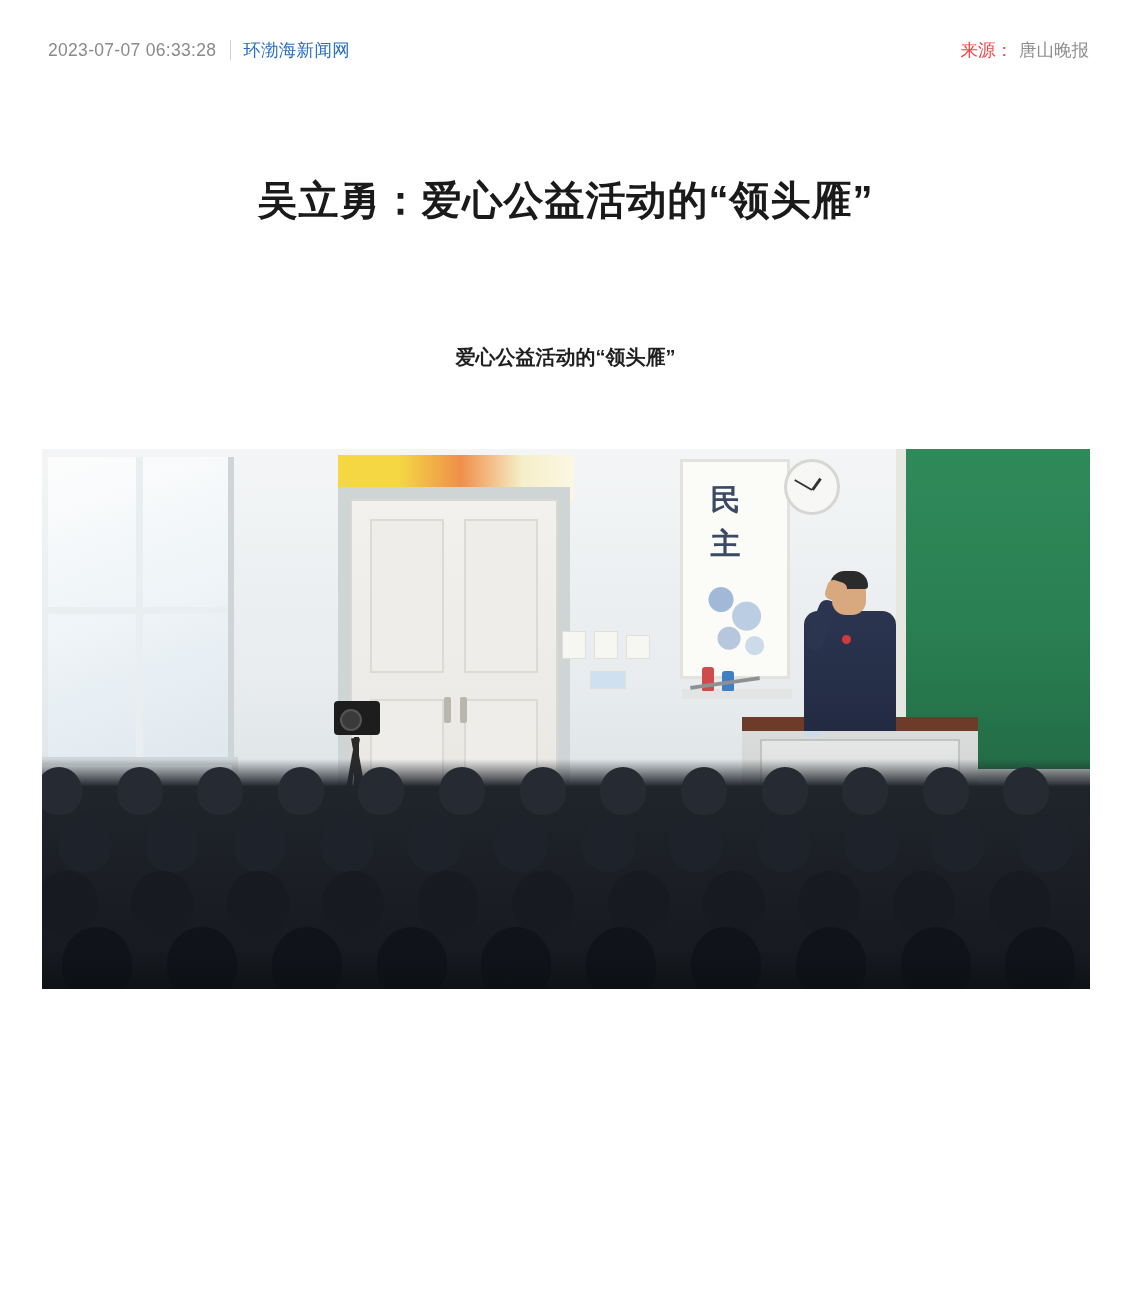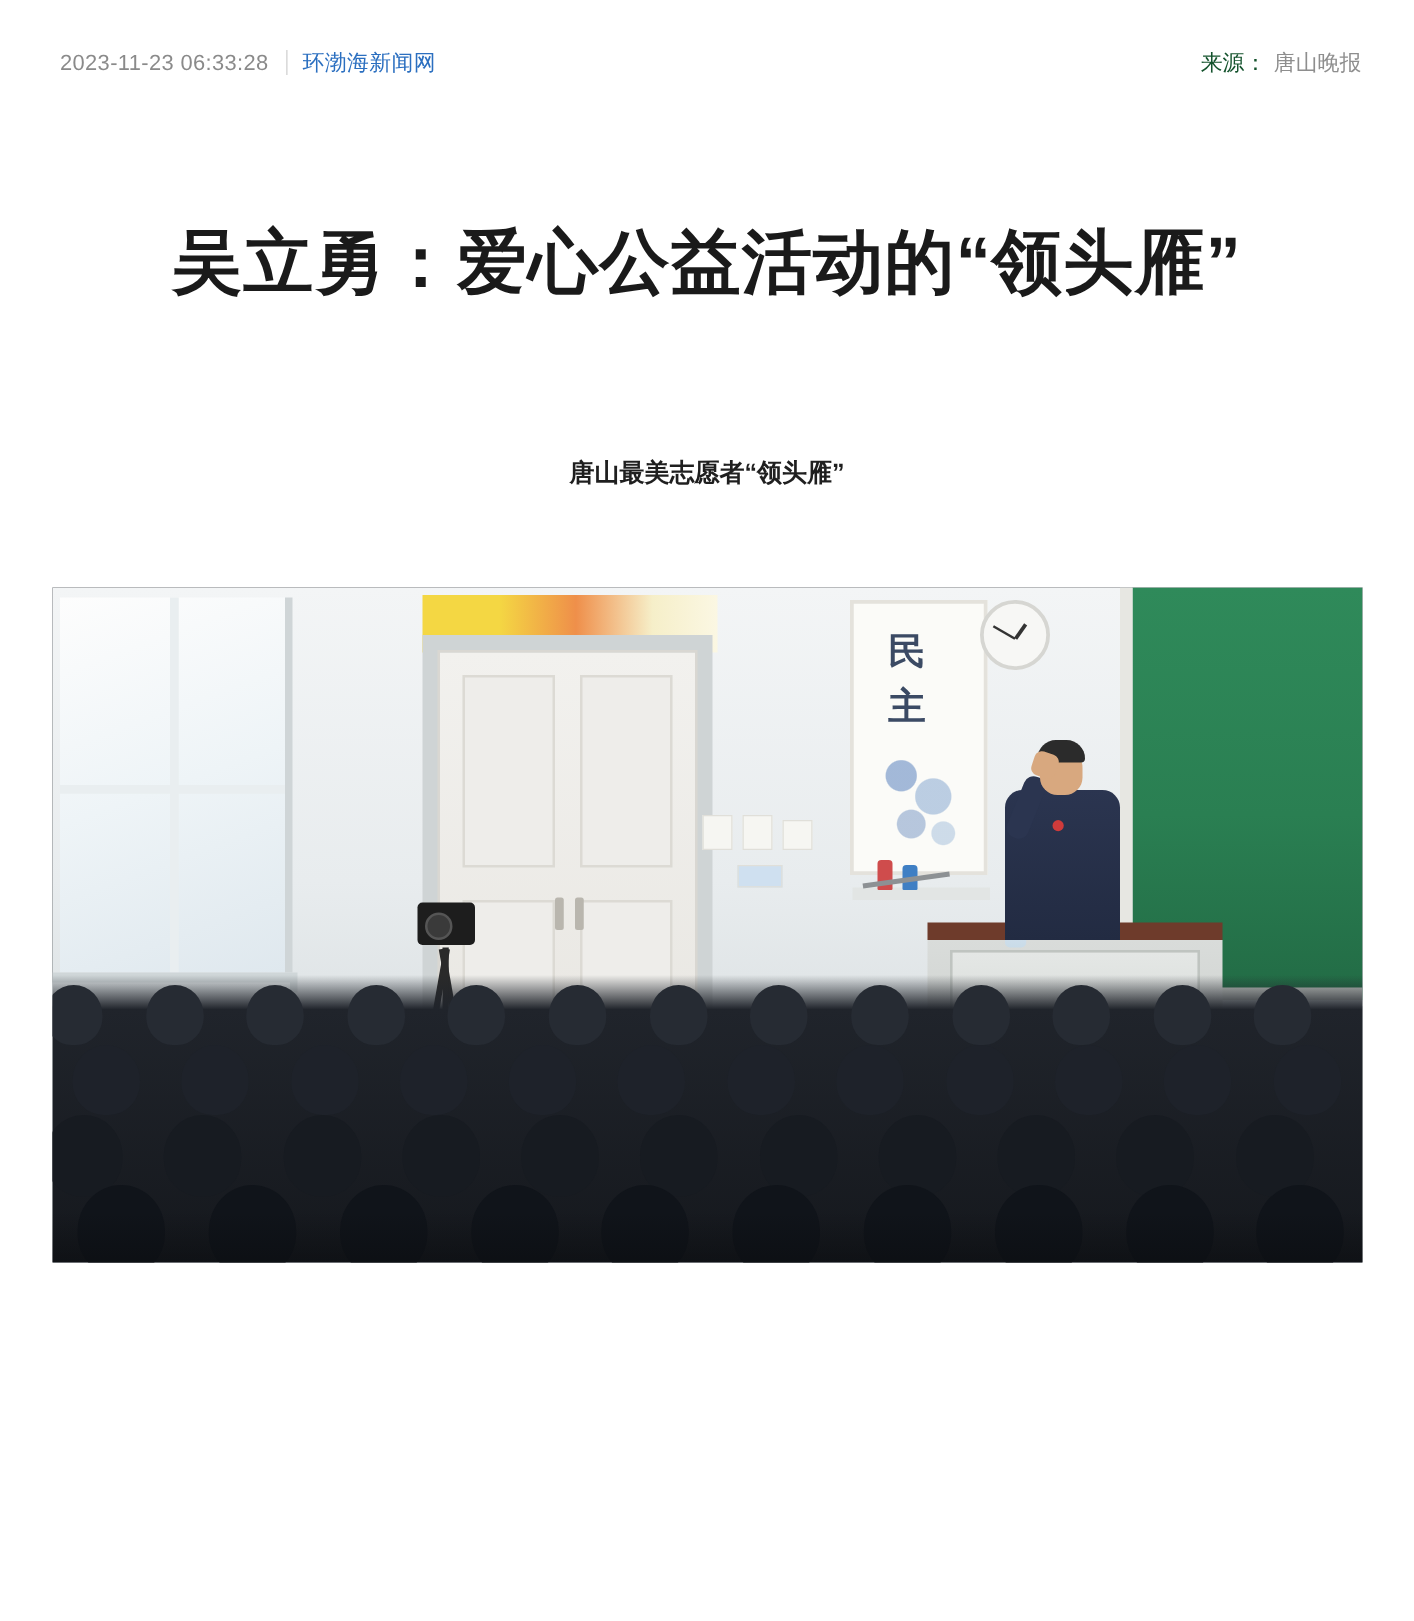--- a/index.html
+++ b/index.html
@@ -51,32 +51,32 @@
   .meta-site {
     color: #2b6fc0;
     font-size: 17.5px;
     text-decoration: none;
   }
   .meta-right {
     font-size: 17.5px;
     color: #9a9a9a;
   }
   .meta-right .src-label {
-    color: #14532d;
+    color: #ef4444;
   }
   .meta-right .src-value {
     color: #8e8e8e;
     margin-left: 6px;
   }
 
   
   .article-title {
     margin: 112px 0 12px 0;
     text-align: center;
-    font-size: 56px;
+    font-size: 40px;
     font-weight: bold;
     color: #1a1a1a;
     letter-spacing: 1px;
     line-height: 1.3;
   }
 
   
   .article-body {
     width: 1040px;
     margin: 0 auto;
@@ -316,33 +316,33 @@
     background: linear-gradient(180deg, rgba(10,12,15,0) 0%, rgba(10,12,15,.55) 100%);
   }
 </style>
 </head>
 <body>
 
 <div class="page">
 
   <div class="meta-bar">
     <div class="meta-left">
-      <span class="meta-date">2023-11-23 06:33:28</span>
+      <span class="meta-date">2023-07-07 06:33:28</span>
       <span class="meta-sep"></span>
       <a class="meta-site" href="#">环渤海新闻网</a>
     </div>
     <div class="meta-right">
       <span class="src-label">来源：</span><span class="src-value">唐山晚报</span>
     </div>
   </div>
 
   <h1 class="article-title">吴立勇：爱心公益活动的“领头雁”</h1>
 
   <div class="article-body">
-    <div class="subtitle">唐山最美志愿者“领头雁”</div>
+    <div class="subtitle">爱心公益活动的“领头雁”</div>
   </div>
 
   <figure class="figure">
     <div class="photo">
       <div class="wall"></div>
       <div class="wall-upper"></div>
 
       <div class="window">
         <div class="mullion-v"></div>
         <div class="mullion-h"></div>

